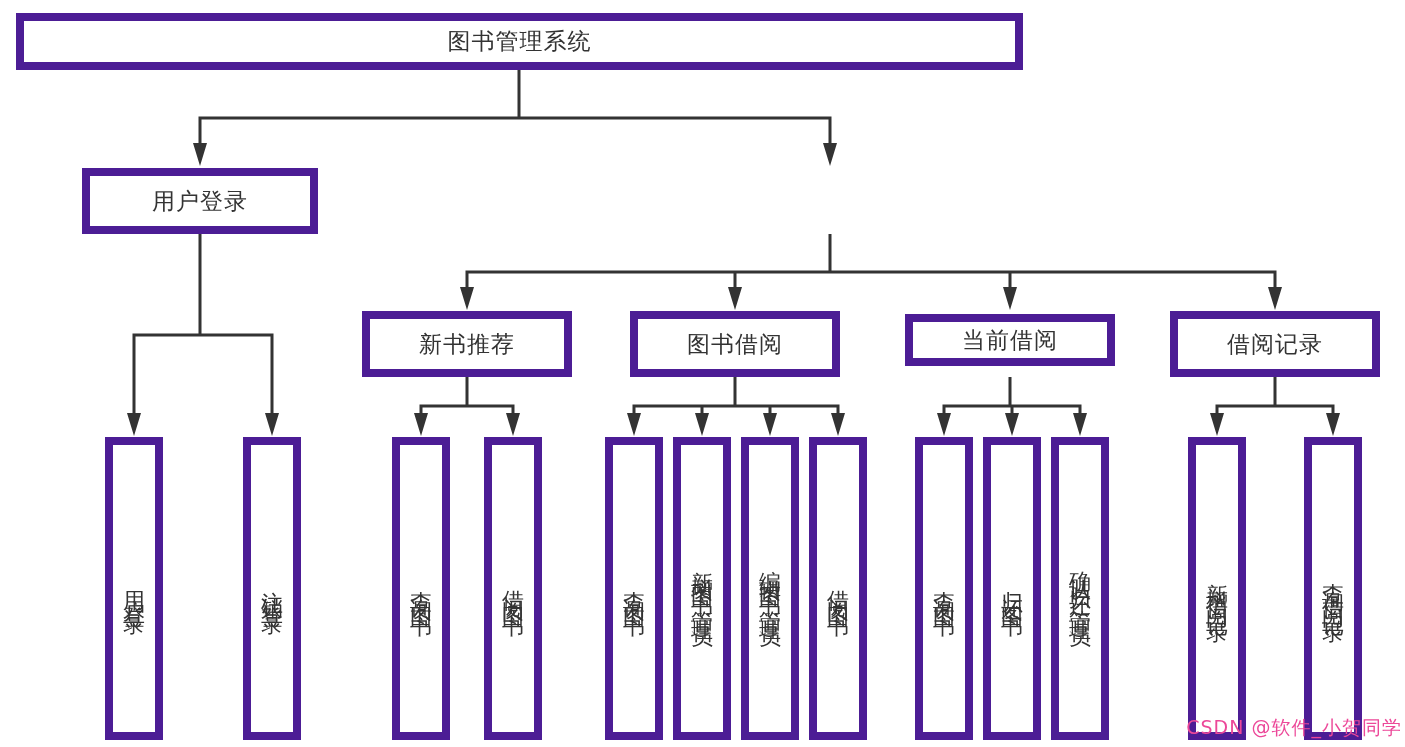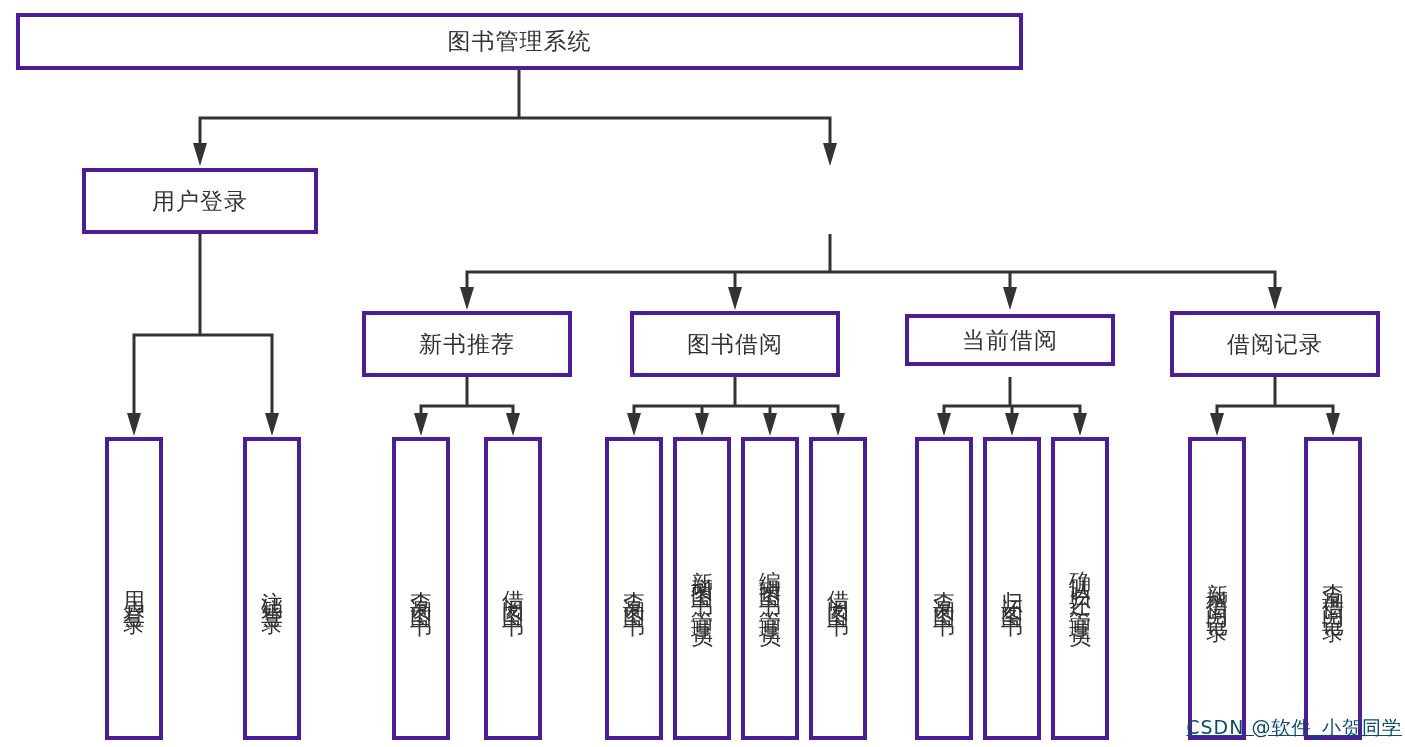--- a/index.html
+++ b/index.html
@@ -15,21 +15,21 @@
     background: #ffffff;
   }
   .connectors {
     position: absolute; left: 0; top: 0; z-index: 0;
     pointer-events: none;
   }
   .box {
     position: absolute;
     box-sizing: border-box;
     background: #ffffff;
-    border: 4px solid #4c1d95;
+    border: 8px solid #4c1d95;
     color: #333333;
     display: flex;
     align-items: center;
     justify-content: center;
     z-index: 1;
   }
   .box.h {
     font-size: 23px;
     letter-spacing: 1px;
     white-space: nowrap;
@@ -39,24 +39,23 @@
     text-orientation: mixed;
     font-size: 22px;
     letter-spacing: 8px;
     line-height: 1;
   }
   .watermark {
     position: absolute;
     right: 3px; top: 715px;
     z-index: 2;
     font-size: 19px;
-    color: #0c4a6e;
+    color: #ec4899;
     letter-spacing: 1px;
     white-space: nowrap;
-    text-decoration: underline;
   }
 </style>
 </head>
 <body>
 
 <div class="canvas">
 
   <svg class="connectors" width="1405" height="747" viewBox="0 0 1405 747" aria-hidden="true">
     <path fill="none" stroke="#333333" stroke-width="3" stroke-linejoin="miter" d="
       M519,69 V118

